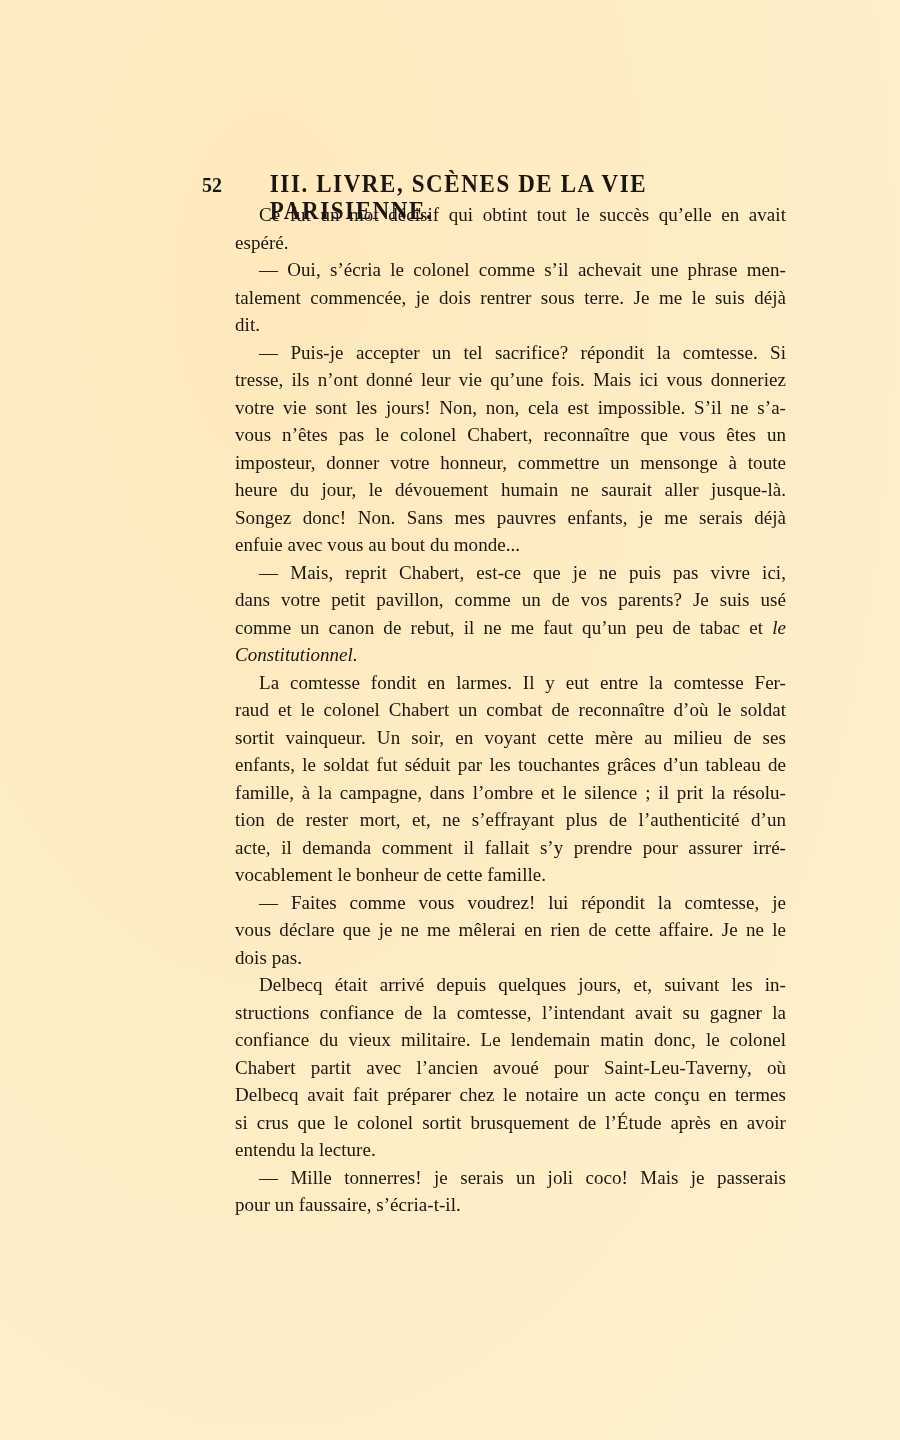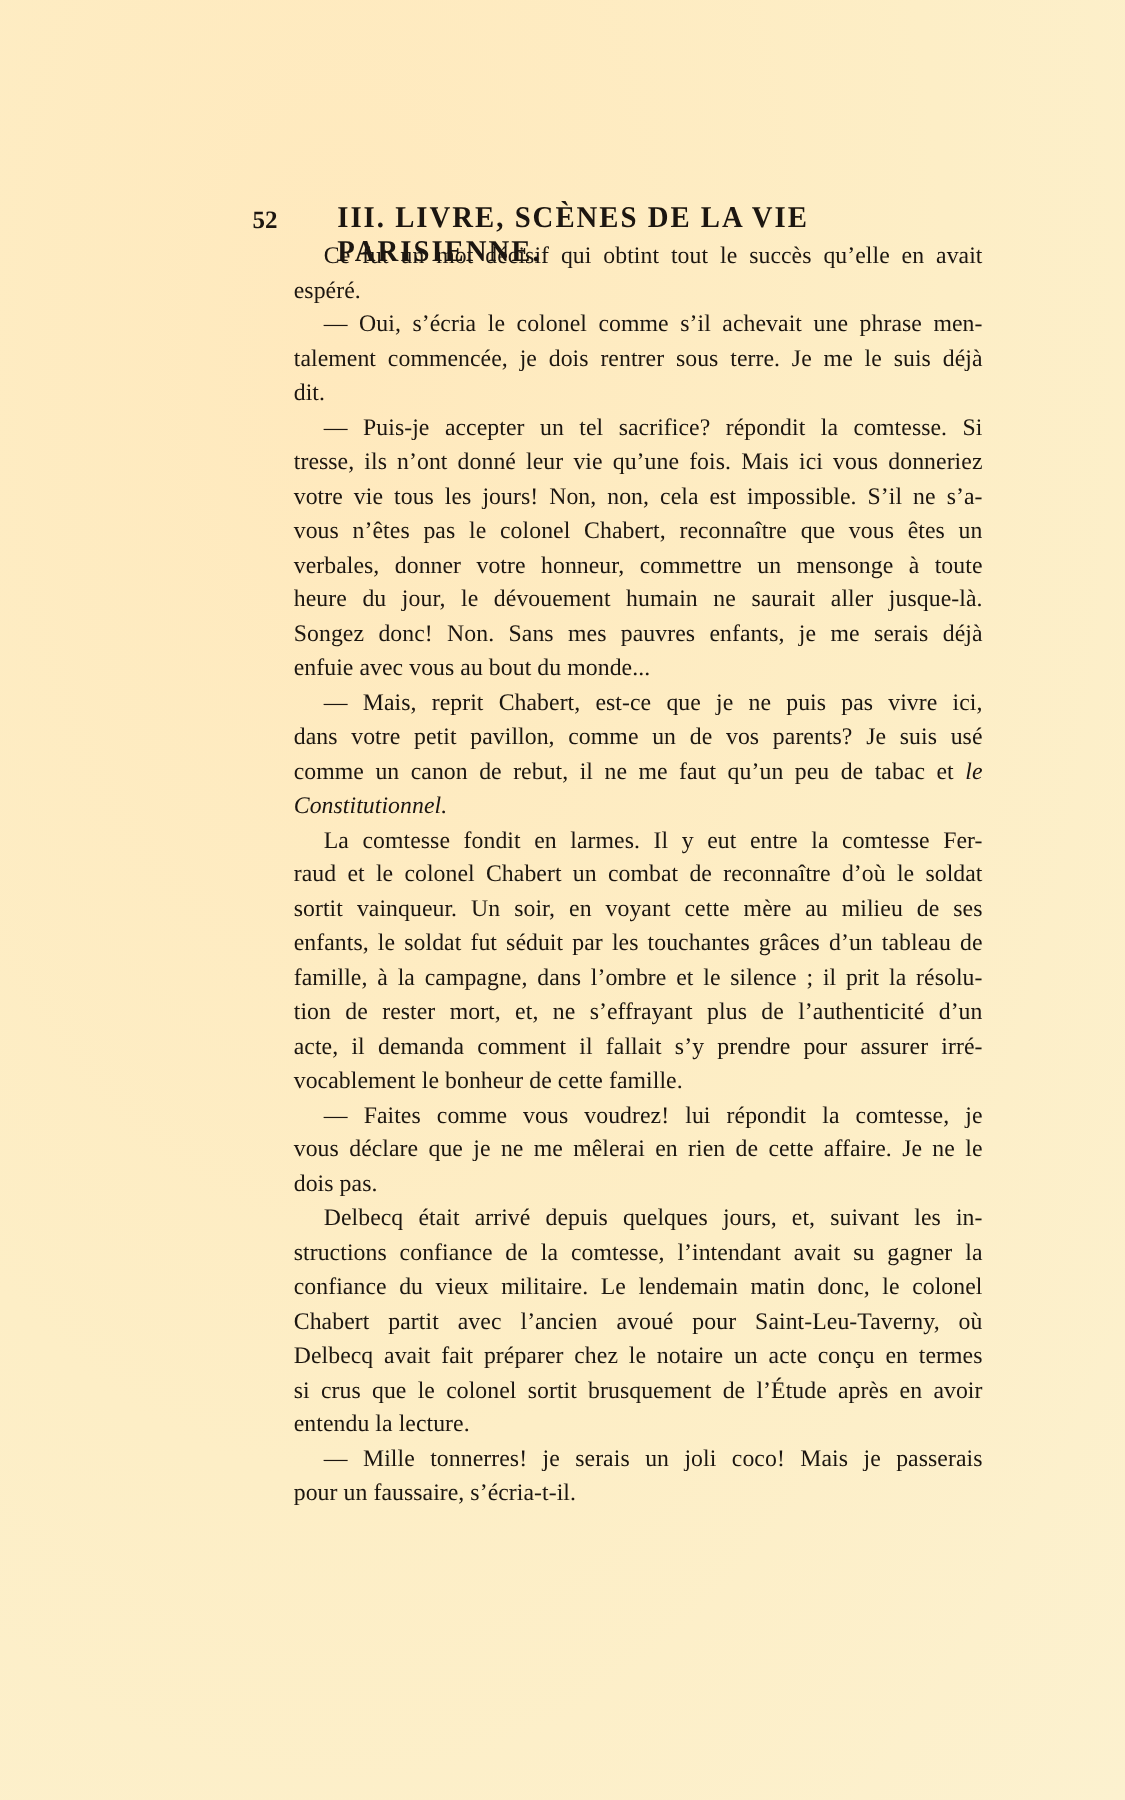--- a/index.html
+++ b/index.html
@@ -5,21 +5,21 @@
   html, body { margin: 0; padding: 0; }
   body {
     width: 900px; height: 1440px; overflow: hidden;
     background: #fdeec4;
     background-image: radial-gradient(ellipse at 30% 20%, #ffe9bd 0%, #fdeec6 55%, #fcf1cf 100%);
     position: relative;
     font-family: "Liberation Serif", "DejaVu Serif", serif;
     color: #1c1610;
   }
   .page {
-    position: absolute; left: 202px; top: 162px; width: 584px;
+    position: absolute; left: 202px; top: 172px; width: 584px;
   }
   .running-head {
     display: flex; align-items: baseline;
     height: 28px;
     font-size: 18px; letter-spacing: 1.3px; font-weight: bold;
   }
   .folio { width: 72px; font-size: 20px; letter-spacing: 0; font-weight: bold; }
   .head-title { font-variant: small-caps; font-size: 23px; letter-spacing: 1.6px; transform: scaleY(1.05); }
   .body-text { margin-top: 1px; }
   .line {
@@ -43,23 +43,23 @@
     <span class="head-title">III. LIVRE, SCÈNES DE LA VIE PARISIENNE.</span>
   </div>
   <div class="body-text" id="body-text">
       <div class="line indent"><span>Ce fut un mot décisif qui obtint tout le succès qu’elle en avait</span></div>
       <div class="line last"><span>espéré.</span></div>
       <div class="line indent"><span>— Oui, s’écria le colonel comme s’il achevait une phrase men-</span></div>
       <div class="line"><span>talement commencée, je dois rentrer sous terre. Je me le suis déjà</span></div>
       <div class="line last"><span>dit.</span></div>
       <div class="line indent"><span>— Puis-je accepter un tel sacrifice? répondit la comtesse. Si</span></div>
       <div class="line"><span>tresse, ils n’ont donné leur vie qu’une fois. Mais ici vous donneriez</span></div>
-      <div class="line"><span>votre vie tous les jours! Non, non, cela est impossible. S’il ne s’a-</span></div>
+      <div class="line"><span>votre vie sont les jours! Non, non, cela est impossible. S’il ne s’a-</span></div>
       <div class="line"><span>vous n’êtes pas le colonel Chabert, reconnaître que vous êtes un</span></div>
-      <div class="line"><span>verbales, donner votre honneur, commettre un mensonge à toute</span></div>
+      <div class="line"><span>imposteur, donner votre honneur, commettre un mensonge à toute</span></div>
       <div class="line"><span>heure du jour, le dévouement humain ne saurait aller jusque-là.</span></div>
       <div class="line"><span>Songez donc! Non. Sans mes pauvres enfants, je me serais déjà</span></div>
       <div class="line last"><span>enfuie avec vous au bout du monde...</span></div>
       <div class="line indent"><span>— Mais, reprit Chabert, est-ce que je ne puis pas vivre ici,</span></div>
       <div class="line"><span>dans votre petit pavillon, comme un de vos parents? Je suis usé</span></div>
       <div class="line"><span>comme un canon de rebut, il ne me faut qu’un peu de tabac et</span> <span class="it">le</span></div>
       <div class="line last"><span></span><span class="it">Constitutionnel.</span></div>
       <div class="line indent"><span>La comtesse fondit en larmes. Il y eut entre la comtesse Fer-</span></div>
       <div class="line"><span>raud et le colonel Chabert un combat de reconnaître d’où le soldat</span></div>
       <div class="line"><span>sortit vainqueur. Un soir, en voyant cette mère au milieu de ses</span></div>

